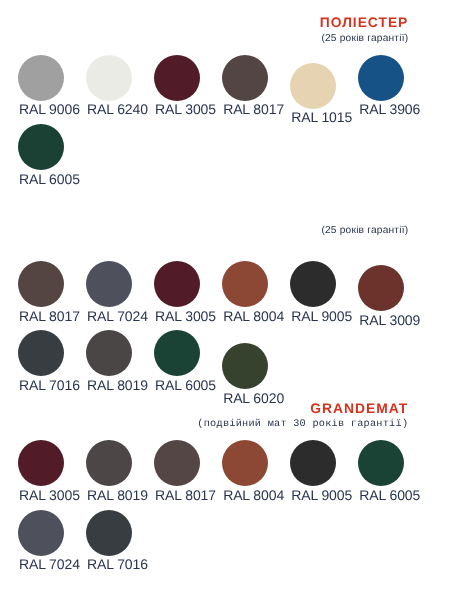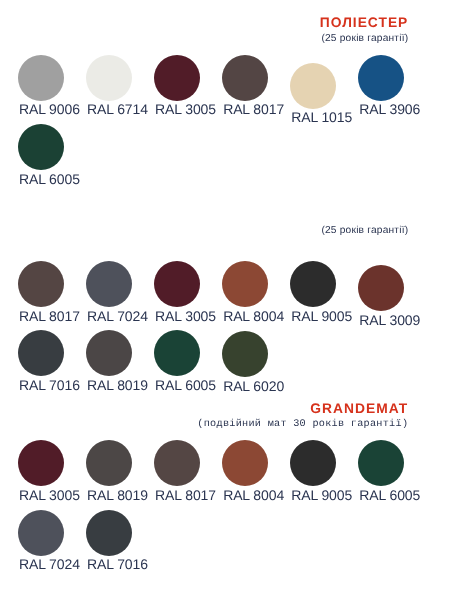--- a/index.html
+++ b/index.html
@@ -33,21 +33,21 @@
       <h2 class="sec-title">ПОЛІЕСТЕР</h2>
       <p class="sec-sub" style="margin-top:3.6px">(25 років гарантії)</p>
     </div>
     <div class="grid" style="top:54.5px">
       <div class="cell" style="left:0.0px;top:0.0px">
         <div class="swatch" style="background-color: rgb(160, 160, 160);"></div>
         <div class="label">RAL 9006</div>
       </div>
       <div class="cell" style="left:68.08px;top:0.0px">
         <div class="swatch" style="background-color: rgb(235, 235, 230);"></div>
-        <div class="label">RAL 6714</div>
+        <div class="label">RAL 6240</div>
       </div>
       <div class="cell" style="left:136.16px;top:0.0px">
         <div class="swatch" style="background-color: rgb(81, 28, 40);"></div>
         <div class="label">RAL 3005</div>
       </div>
       <div class="cell" style="left:204.24px;top:0.0px">
         <div class="swatch" style="background-color: rgb(83, 69, 68);"></div>
         <div class="label">RAL 8017</div>
       </div>
       <div class="cell" style="left:272.32px;top:8px">
@@ -98,21 +98,21 @@
         <div class="label">RAL 7016</div>
       </div>
       <div class="cell" style="left:68.08px;top:69.7px">
         <div class="swatch" style="background-color: rgb(75, 70, 70);"></div>
         <div class="label">RAL 8019</div>
       </div>
       <div class="cell" style="left:136.16px;top:69.7px">
         <div class="swatch" style="background-color: rgb(26, 67, 54);"></div>
         <div class="label">RAL 6005</div>
       </div>
-      <div class="cell" style="left:204.24px;top:70px">
+      <div class="cell" style="left:204.24px;top:82px">
         <div class="swatch" style="background-color: rgb(55, 66, 46);"></div>
         <div class="label">RAL 6020</div>
       </div>
     </div>
   </section>
   <section class="section">
     <div class="sec-head" style="top:401.6px">
       <h2 class="sec-title t-narrow">GRANDEMAT</h2>
       <p class="sec-sub s-wide" style="margin-top:4.4px">(подвійний мат 30 років гарантії)</p>
     </div>

